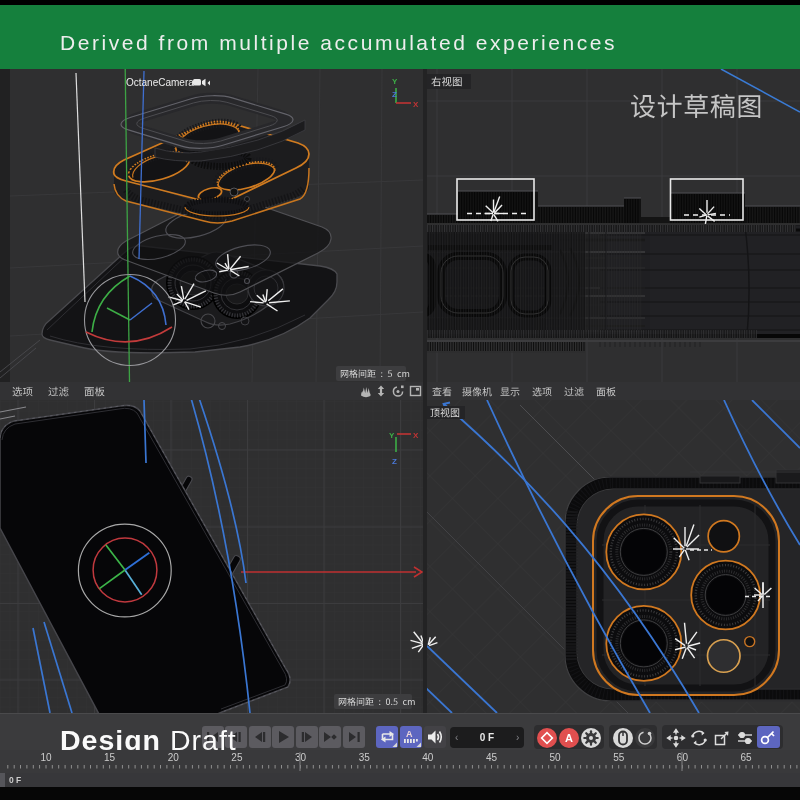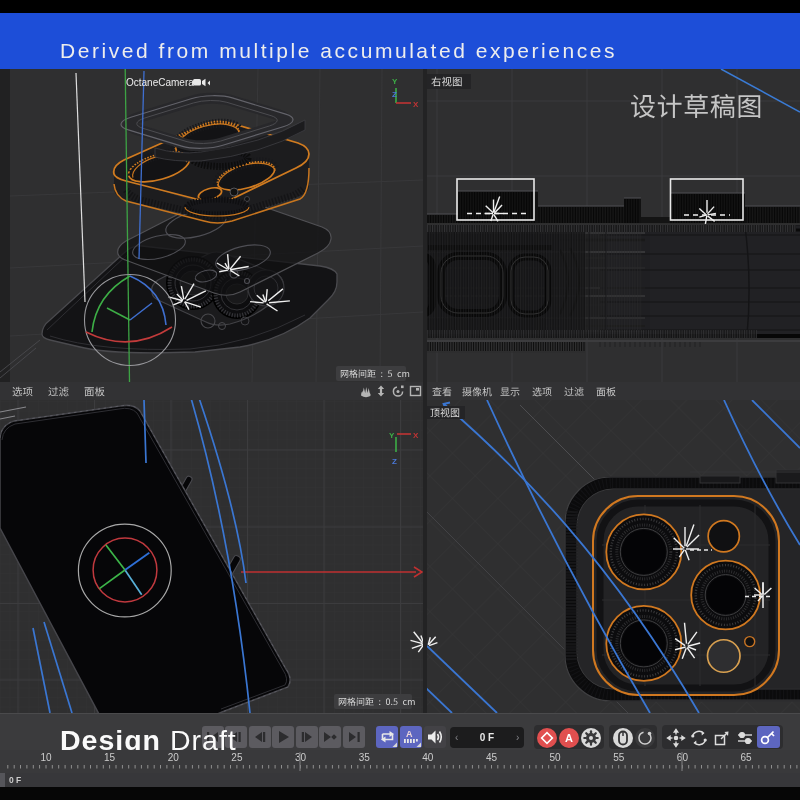--- a/index.html
+++ b/index.html
@@ -1,20 +1,20 @@
 <!DOCTYPE html>
 <html><head><meta charset="utf-8">
 <style>
 *{margin:0;padding:0;box-sizing:border-box}
 body{width:800px;height:800px;background:#000;font-family:"Liberation Sans",sans-serif;overflow:hidden}
 #page{position:relative;width:800px;height:800px;background:#000}
 .mbar{position:absolute;height:18px;background:#323234;color:#c9c9c9;font-size:9.5px;line-height:18px;white-space:nowrap}
 </style></head><body>
 <div id="page">
-<div style="position:absolute;left:0;top:13px;width:800px;height:69px;background:#1d4ed8">
+<div style="position:absolute;left:0;top:5px;width:800px;height:69px;background:#15803d">
       <div style="position:absolute;left:60px;top:26px;font-size:21px;letter-spacing:2.55px;color:#ededed">Derived from multiple accumulated experiences</div>
     </div>
     <svg width="423" height="313" viewBox="0 69 423 313" style="position:absolute;left:0;top:69px" xmlns="http://www.w3.org/2000/svg">
       <rect x="0" y="69" width="423" height="313" fill="#2f2f30"></rect>
       <g stroke="#38383a" stroke-width="1" fill="none">
         <path d="M10,268 L423,246"></path>
         <path d="M10,196 L423,180"></path>
         <path d="M10,336 L423,312"></path>
         <path d="M258,69 L252,382"></path>
         <path d="M320,69 L316,382"></path>

